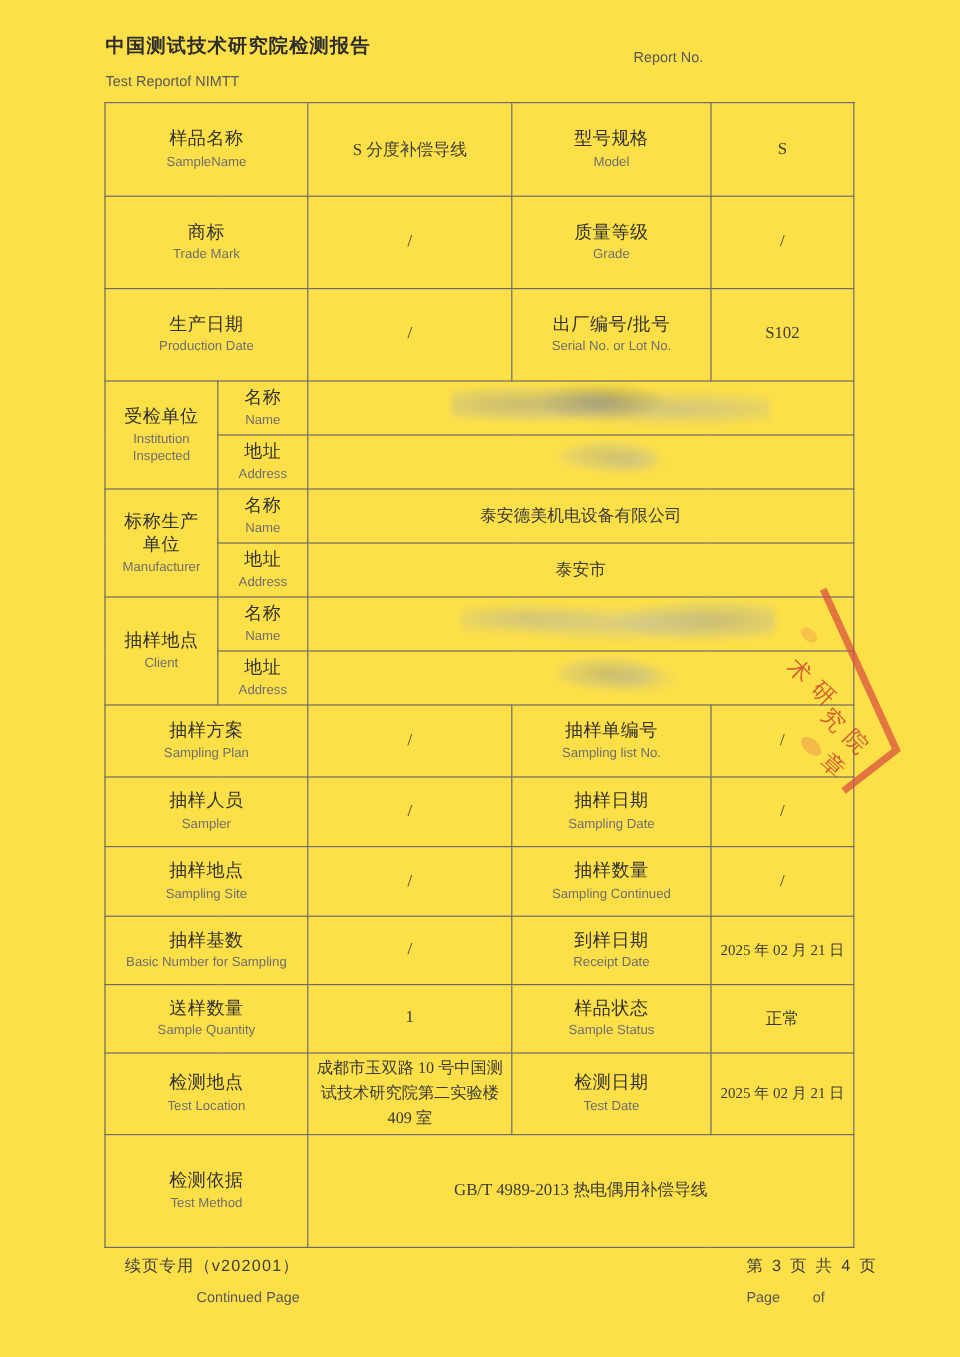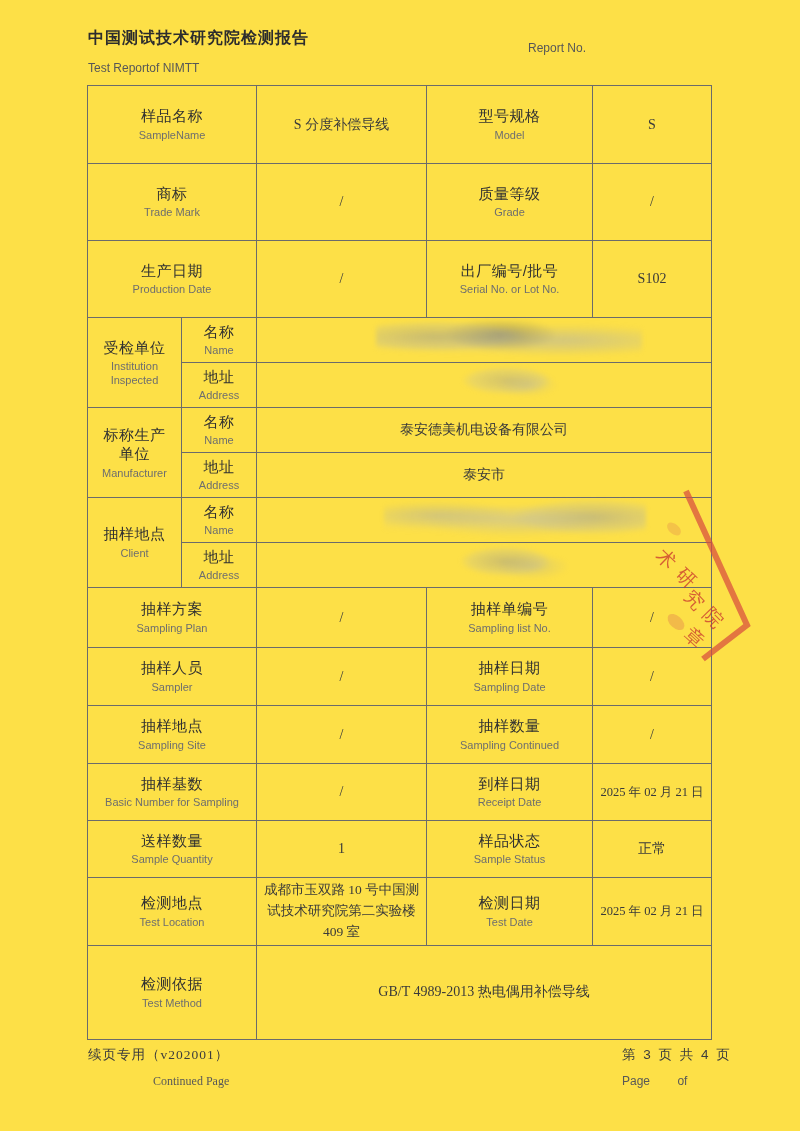--- a/index.html
+++ b/index.html
@@ -41,21 +41,21 @@
     radial-gradient(ellipse 40% 45% at 20% 40%,rgba(160,163,167,0.38),transparent 75%),
     radial-gradient(ellipse 45% 50% at 50% 55%,rgba(175,178,181,0.3),transparent 80%),
     radial-gradient(ellipse 40% 55% at 80% 45%,rgba(145,148,152,0.42),rgba(175,178,181,0.2) 60%,transparent 80%),
     radial-gradient(ellipse 95% 40% at 50% 50%,rgba(190,193,195,0.25),transparent 90%);}
   .sm-d{left:461px;top:546px;width:106px;height:34px;background:
     radial-gradient(ellipse 55% 55% at 42% 45%,rgba(145,148,152,0.45),rgba(175,178,181,0.22) 62%,transparent 80%),
     radial-gradient(ellipse 45% 50% at 68% 60%,rgba(165,168,171,0.32),transparent 78%);}
   
   .stamp-clip{position:absolute;left:630px;top:485px;width:125px;height:212px;overflow:hidden;pointer-events:none;}
   
-  .ftr-left{position:absolute;left:88px;top:1046px;font-family:Liberation Serif, serif;}
+  .ftr-left{position:absolute;left:104px;top:1046px;}
   .ftr-left-zh{font-size:13.5px;color:#3d3d3d;letter-spacing:1px;}
   .ftr-left-en{font-size:12px;color:#585858;margin-top:10px;text-align:right;}
   .ftr-right{position:absolute;left:622px;top:1046px;}
   .ftr-right-zh{font-size:13.5px;color:#3d3d3d;letter-spacing:2px;white-space:nowrap;}
   .ftr-right-en{font-size:12px;color:#585858;margin-top:10px;}
   .ftr-right-en .of{margin-left:24px;}
 </style>
 </head>
 <body>
 

